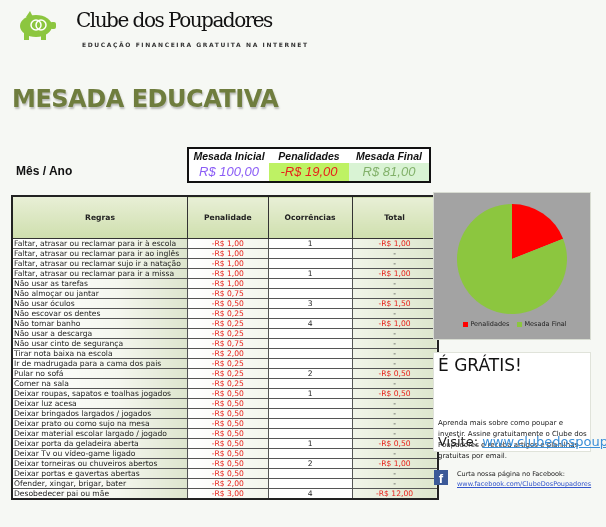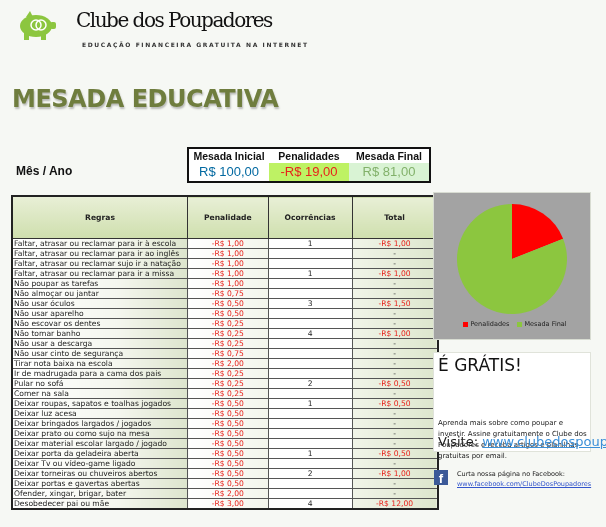--- a/index.html
+++ b/index.html
@@ -3,25 +3,25 @@
 <meta charset="utf-8">
 <style>
   html, body { margin:0; padding:0; }
   body { width:606px; height:527px; background:#f6f8f4; position:relative; overflow:hidden; font-family:"DejaVu Sans", sans-serif; }
   .logo { position:absolute; left:16px; top:8px; width:280px; height:42px; }
   .pig { position:absolute; left:0; top:3px; width:42px; height:30px; }
   .brand { position:absolute; left:60px; top:0px; font-family:"DejaVu Serif", serif; font-size:20px; letter-spacing:-1.5px; color:#111; white-space:nowrap; }
   .tagline { position:absolute; left:66px; top:33px; font-family:"DejaVu Sans", sans-serif; font-size:6px; font-weight:bold; letter-spacing:1.6px; color:#333; white-space:nowrap; }
   .title { position:absolute; left:12px; top:84px; font-family:"DejaVu Sans", sans-serif; font-weight:bold; font-size:25px; color:#6f7d3e; letter-spacing:-0.5px; text-shadow:1px 2px 2px rgba(0,0,0,0.25); white-space:nowrap; transform:scaleX(0.96); transform-origin:left; }
   .mes { position:absolute; left:16px; top:164px; font-family:"Liberation Sans", sans-serif; font-weight:bold; font-size:12px; color:#111; }
-  .summary { position:absolute; left:187px; top:147px; width:240px; height:32px; border:2px solid #111; background:#fff; display:flex; }
+  .summary { position:absolute; left:187px; top:147px; width:240px; height:32px; border:2px solid #111; background:#fff; display:flex;font-style:italic; }
   .summary .col { flex:1; display:flex; flex-direction:column; }
   .summary .hd { height:14px; font-family:"Liberation Sans", sans-serif; font-weight:bold; font-size:10.5px; text-align:center; line-height:15px; color:#111; }
   .summary .val { height:18px; font-family:"Liberation Sans", sans-serif; font-size:13px; text-align:center; line-height:18px; }
-  .v-ini { color:#0369a1; }
+  .v-ini { color:#8b5cf6; }
   .v-pen { color:#e8221b; background:#bef264; }
   .v-fin { color:#82b16a; background:#d9f3d4; }
   table.rules { position:absolute; left:11px; top:195px; border-collapse:collapse; font-family:"DejaVu Sans", sans-serif; font-size:7.6px; border:2px solid #222; }
   table.rules th { height:9px; padding:16px; font-weight:bold; color:#222; background:linear-gradient(to bottom,#e8efd6,#cfdfae); border:1px solid #333; font-size:7.6px; line-height:9px; }
   table.rules td { height:9px; padding:0 1px; line-height:9px; border:1px solid #555; white-space:nowrap; overflow:hidden; }
   td.r { width:172px; color:#222; background:linear-gradient(to right,#ffffff 0%,#f4f6ee 60%,#dde5cd 100%); }
   td.p { width:77px; color:#e8221b; text-align:center; background:linear-gradient(to right,#fff 0%,#f3f5ec 100%); }
   td.o { width:78px; color:#222; text-align:center; background:#fff; }
   td.t { width:82px; color:#e8221b; text-align:center; background:linear-gradient(to right,#f1f4e8 0%,#dde6cd 100%); }
   td.t.dash { color:#333; }
@@ -103,42 +103,36 @@
         <td class="o"></td>
         <td class="t dash">-</td>
       </tr>
       <tr>
         <td class="r">Faltar, atrasar ou reclamar para ir a missa</td>
         <td class="p">-R$ 1,00</td>
         <td class="o">1</td>
         <td class="t">-R$ 1,00</td>
       </tr>
       <tr>
-        <td class="r">Não poupar as tarefas</td>
+        <td class="r">Não usar as tarefas</td>
         <td class="p">-R$ 1,00</td>
         <td class="o"></td>
         <td class="t dash">-</td>
       </tr>
       <tr>
         <td class="r">Não almoçar ou jantar</td>
         <td class="p">-R$ 0,75</td>
         <td class="o"></td>
         <td class="t dash">-</td>
       </tr>
       <tr>
         <td class="r">Não usar óculos</td>
         <td class="p">-R$ 0,50</td>
         <td class="o">3</td>
         <td class="t">-R$ 1,50</td>
-      </tr>
-      <tr>
-        <td class="r">Não usar aparelho</td>
-        <td class="p">-R$ 0,50</td>
-        <td class="o"></td>
-        <td class="t dash">-</td>
       </tr>
       <tr>
         <td class="r">Não escovar os dentes</td>
         <td class="p">-R$ 0,25</td>
         <td class="o"></td>
         <td class="t dash">-</td>
       </tr>
       <tr>
         <td class="r">Não tomar banho</td>
         <td class="p">-R$ 0,25</td>

